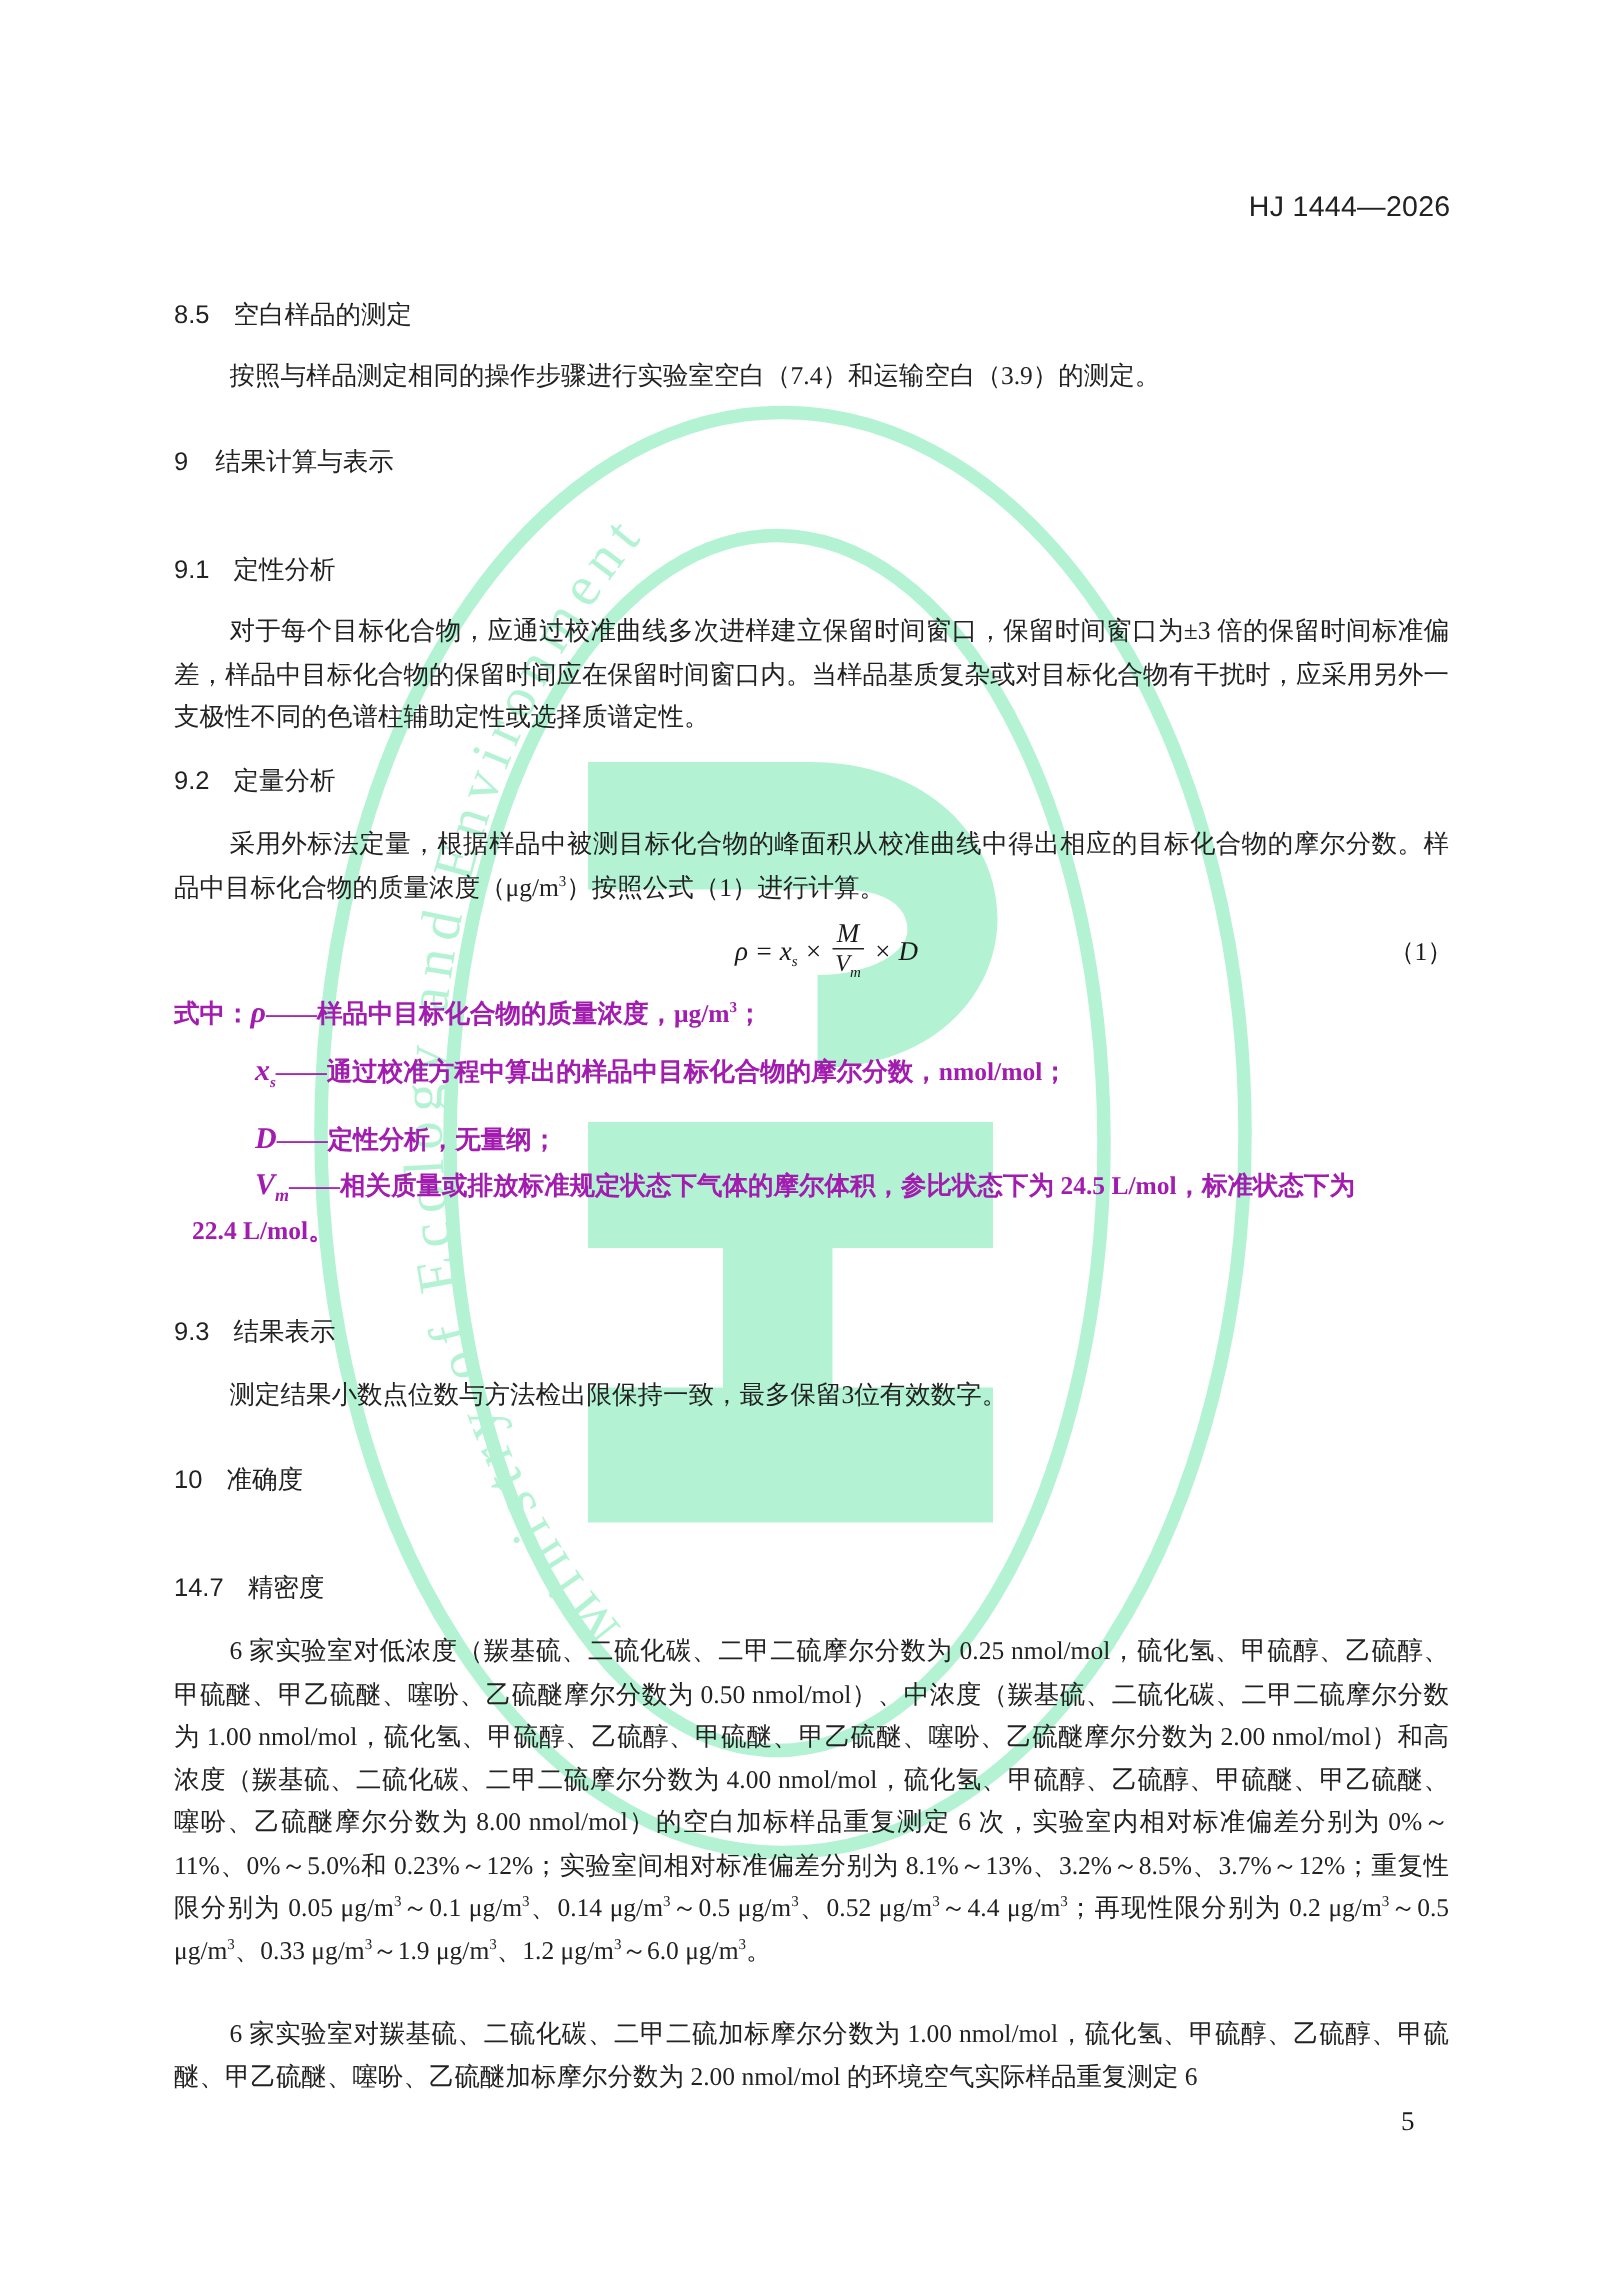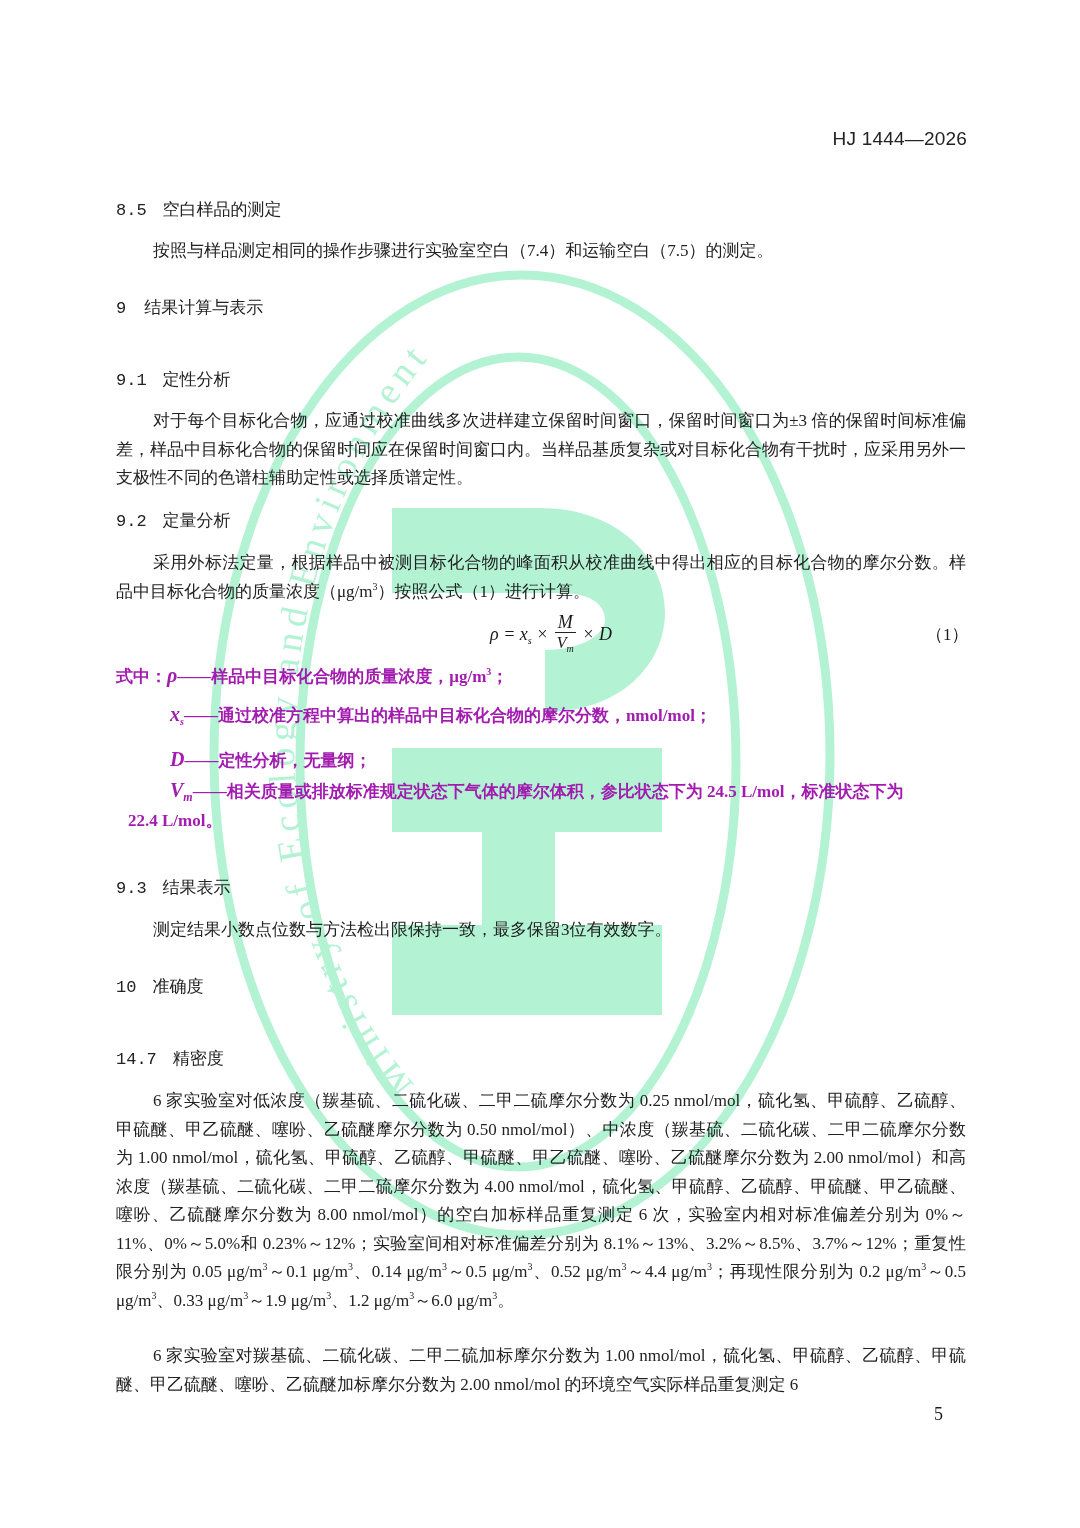--- a/index.html
+++ b/index.html
@@ -2,21 +2,21 @@
 <html><head>
 <meta charset="utf-8">
 <style>
   html, body { margin: 0; padding: 0; background: #ffffff; }
   body { width: 1080px; height: 1528px; position: relative; overflow: hidden;
          font-family: "Liberation Serif", "DejaVu Serif", serif; color: #1a1a1a; }
   .watermark { position: absolute; left: 0; top: 0; width: 1080px; height: 1528px; z-index: 0; pointer-events: none; }
   .page { position: absolute; left: 0; top: 0; width: 1080px; height: 1528px; z-index: 1; }
   .doc-id { position: absolute; top: 128px; right: 113px; font-family: "Liberation Sans", "DejaVu Sans", sans-serif; font-size: 19px; color: #222; letter-spacing: 0.2px; }
   .heading { position: absolute; left: 116px; font-family: "DejaVu Sans", "Liberation Sans", sans-serif; font-size: 17px; color: #222; white-space: nowrap; }
-  .heading .num { display: inline-block; margin-right: 16px; font-family: Liberation Mono, monospace; }
+  .heading .num { display: inline-block; margin-right: 16px; font-family: Liberation Sans, sans-serif; }
   .para { position: absolute; left: 116px; width: 850px; font-size: 17px; line-height: 28.5px; text-align: justify; color: #222; }
   .para.indent { text-indent: 37px; }
   .formula { position: absolute; top: 612px; left: 478px; font-size: 18px; font-style: italic; white-space: nowrap; margin-left: 12px; }
   .formula .frac { display: inline-block; vertical-align: middle; text-align: center; margin: 0 2px; }
   .formula .frac span { display: block; line-height: 20px; }
   .formula .frac .num-part { border-bottom: 1px solid #222; padding: 0 3px; }
   .formula .frac .den-part { font-size: 16px; }
   .formula sub { font-size: 10px; }
   .eq-no { position: absolute; top: 623px; left: 926px; font-size: 17px; }
   .legend-row { position: absolute; font-size: 17px; white-space: nowrap; color: #a21caf; font-weight: bold; }
@@ -46,21 +46,21 @@
   </text>
 </svg>
 
 <div class="page">
 
   <div class="doc-id">HJ 1444—2026</div>
 
   <div class="heading" style="top:198px">
     <span class="num">8.5</span><span>空白样品的测定</span>
   </div>
-  <div class="para indent" style="top:237px">按照与样品测定相同的操作步骤进行实验室空白（7.4）和运输空白（7.5）的测定。</div>
+  <div class="para indent" style="top:237px">按照与样品测定相同的操作步骤进行实验室空白（7.4）和运输空白（3.9）的测定。</div>
 
   <div class="heading" style="top:296px">
     <span class="num" style="margin-right:18px">9</span><span>结果计算与表示</span>
   </div>
 
   <div class="heading" style="top:368px">
     <span class="num">9.1</span><span>定性分析</span>
   </div>
   <div class="para indent" style="top:407px">对于每个目标化合物，应通过校准曲线多次进样建立保留时间窗口，保留时间窗口为±3 倍的保留时间标准偏差，样品中目标化合物的保留时间应在保留时间窗口内。当样品基质复杂或对目标化合物有干扰时，应采用另外一支极性不同的色谱柱辅助定性或选择质谱定性。</div>
 

